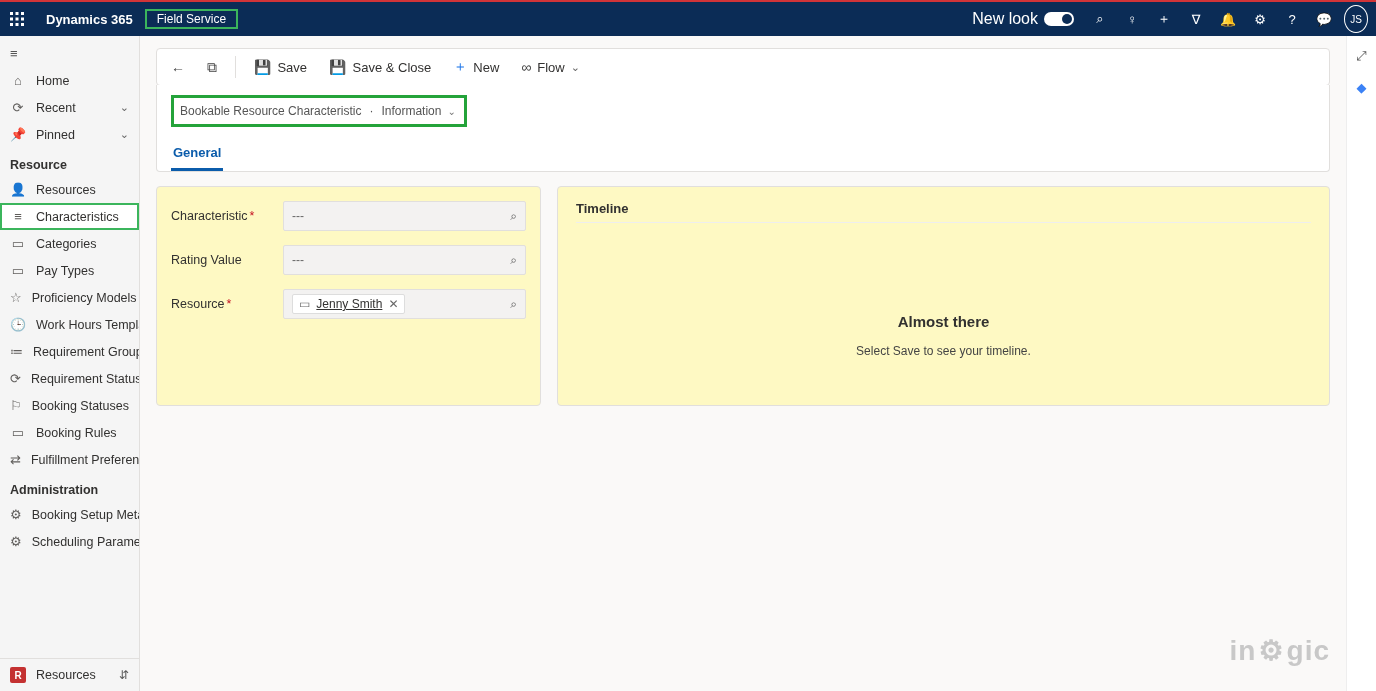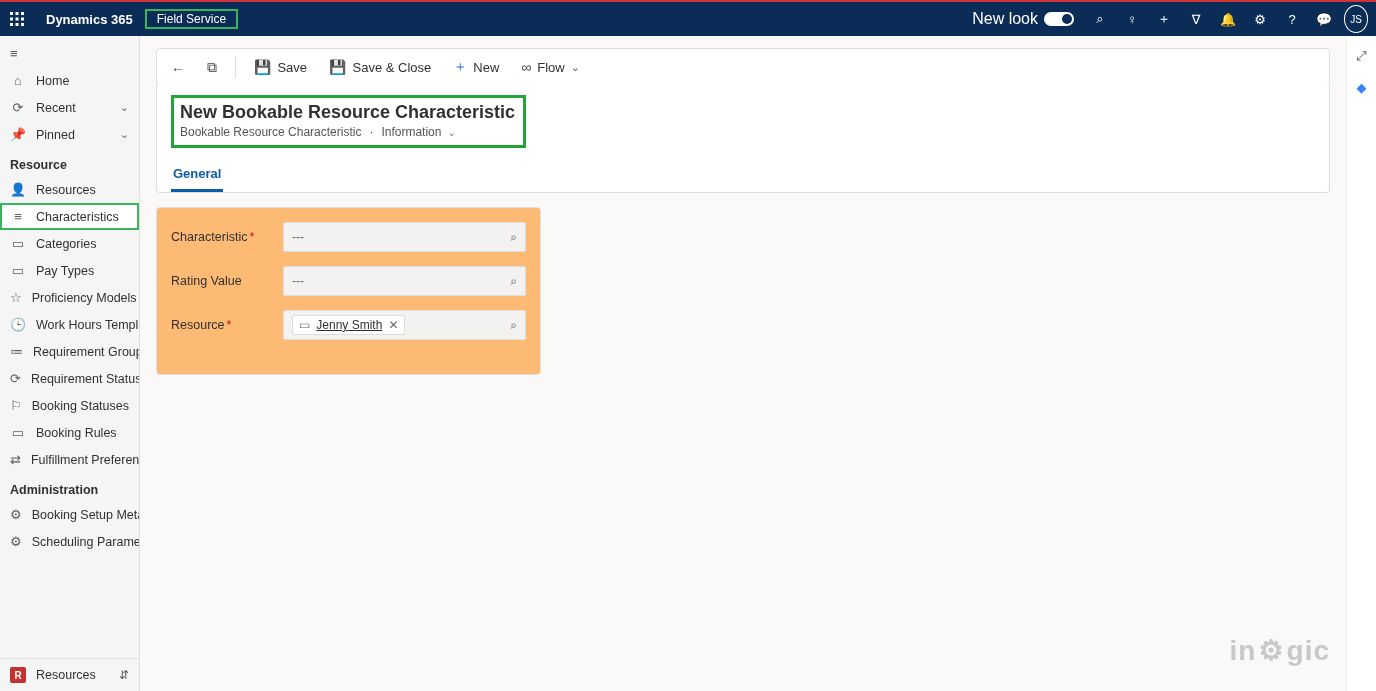--- a/index.html
+++ b/index.html
@@ -210,21 +210,21 @@
     cursor:pointer;
   }
   .tab.active { border-bottom-color:#0b5cab; color:#0b5cab; }
 
   
   .body {
     display:flex; gap:16px;
     margin-top:14px;
   }
   .card {
-    background:#fdba74;
+    background:#fef9c3;
     border:1px solid #e1dfdd;
     border-radius:4px;
   }
   .form-card {
     width: 385px;
     padding: 14px 14px 20px 14px;
   }
   .field-row {
     display:flex; align-items:center;
     margin-bottom: 14px;
@@ -444,21 +444,20 @@
       </div>
       <div class="cmd">
         <span class="ci">∞</span>
         <span>Flow</span>
         <span class="ci" style="font-size:11px;color:#666">⌄</span>
       </div>
     </div>
 
     <div class="form-header">
       <div class="title-box">
-        <h1>New Bookable Resource Characteristic</h1>
         <div class="title-sub">
           <span>Bookable Resource Characteristic</span>
           <span class="dot"></span>
           <span>Information</span>
           <span style="font-size:10px;color:#777">⌄</span>
         </div>
       </div>
       <div class="tabs">
         <div class="tab active">General</div>
       </div>
@@ -495,20 +494,27 @@
               <span class="chip-ico">▭</span>
               <span class="chip-label">Jenny Smith</span>
               <span class="chip-x">✕</span>
             </span>
             <span class="search-ico">⌕</span>
           </div>
         </div>
 
       </div>
 
+      <div class="card timeline-card">
+        <div class="tl-title">Timeline</div>
+        <div class="tl-center">
+          <div class="heading">Almost there</div>
+          <div class="sub">Select Save to see your timeline.</div>
+        </div>
+      </div>
     </div>
 
     <div class="watermark">
       <span>in</span>
       <span class="gear">⚙</span>
       <span>gic</span>
     </div>
   </div>
 
   <div class="right-rail">

